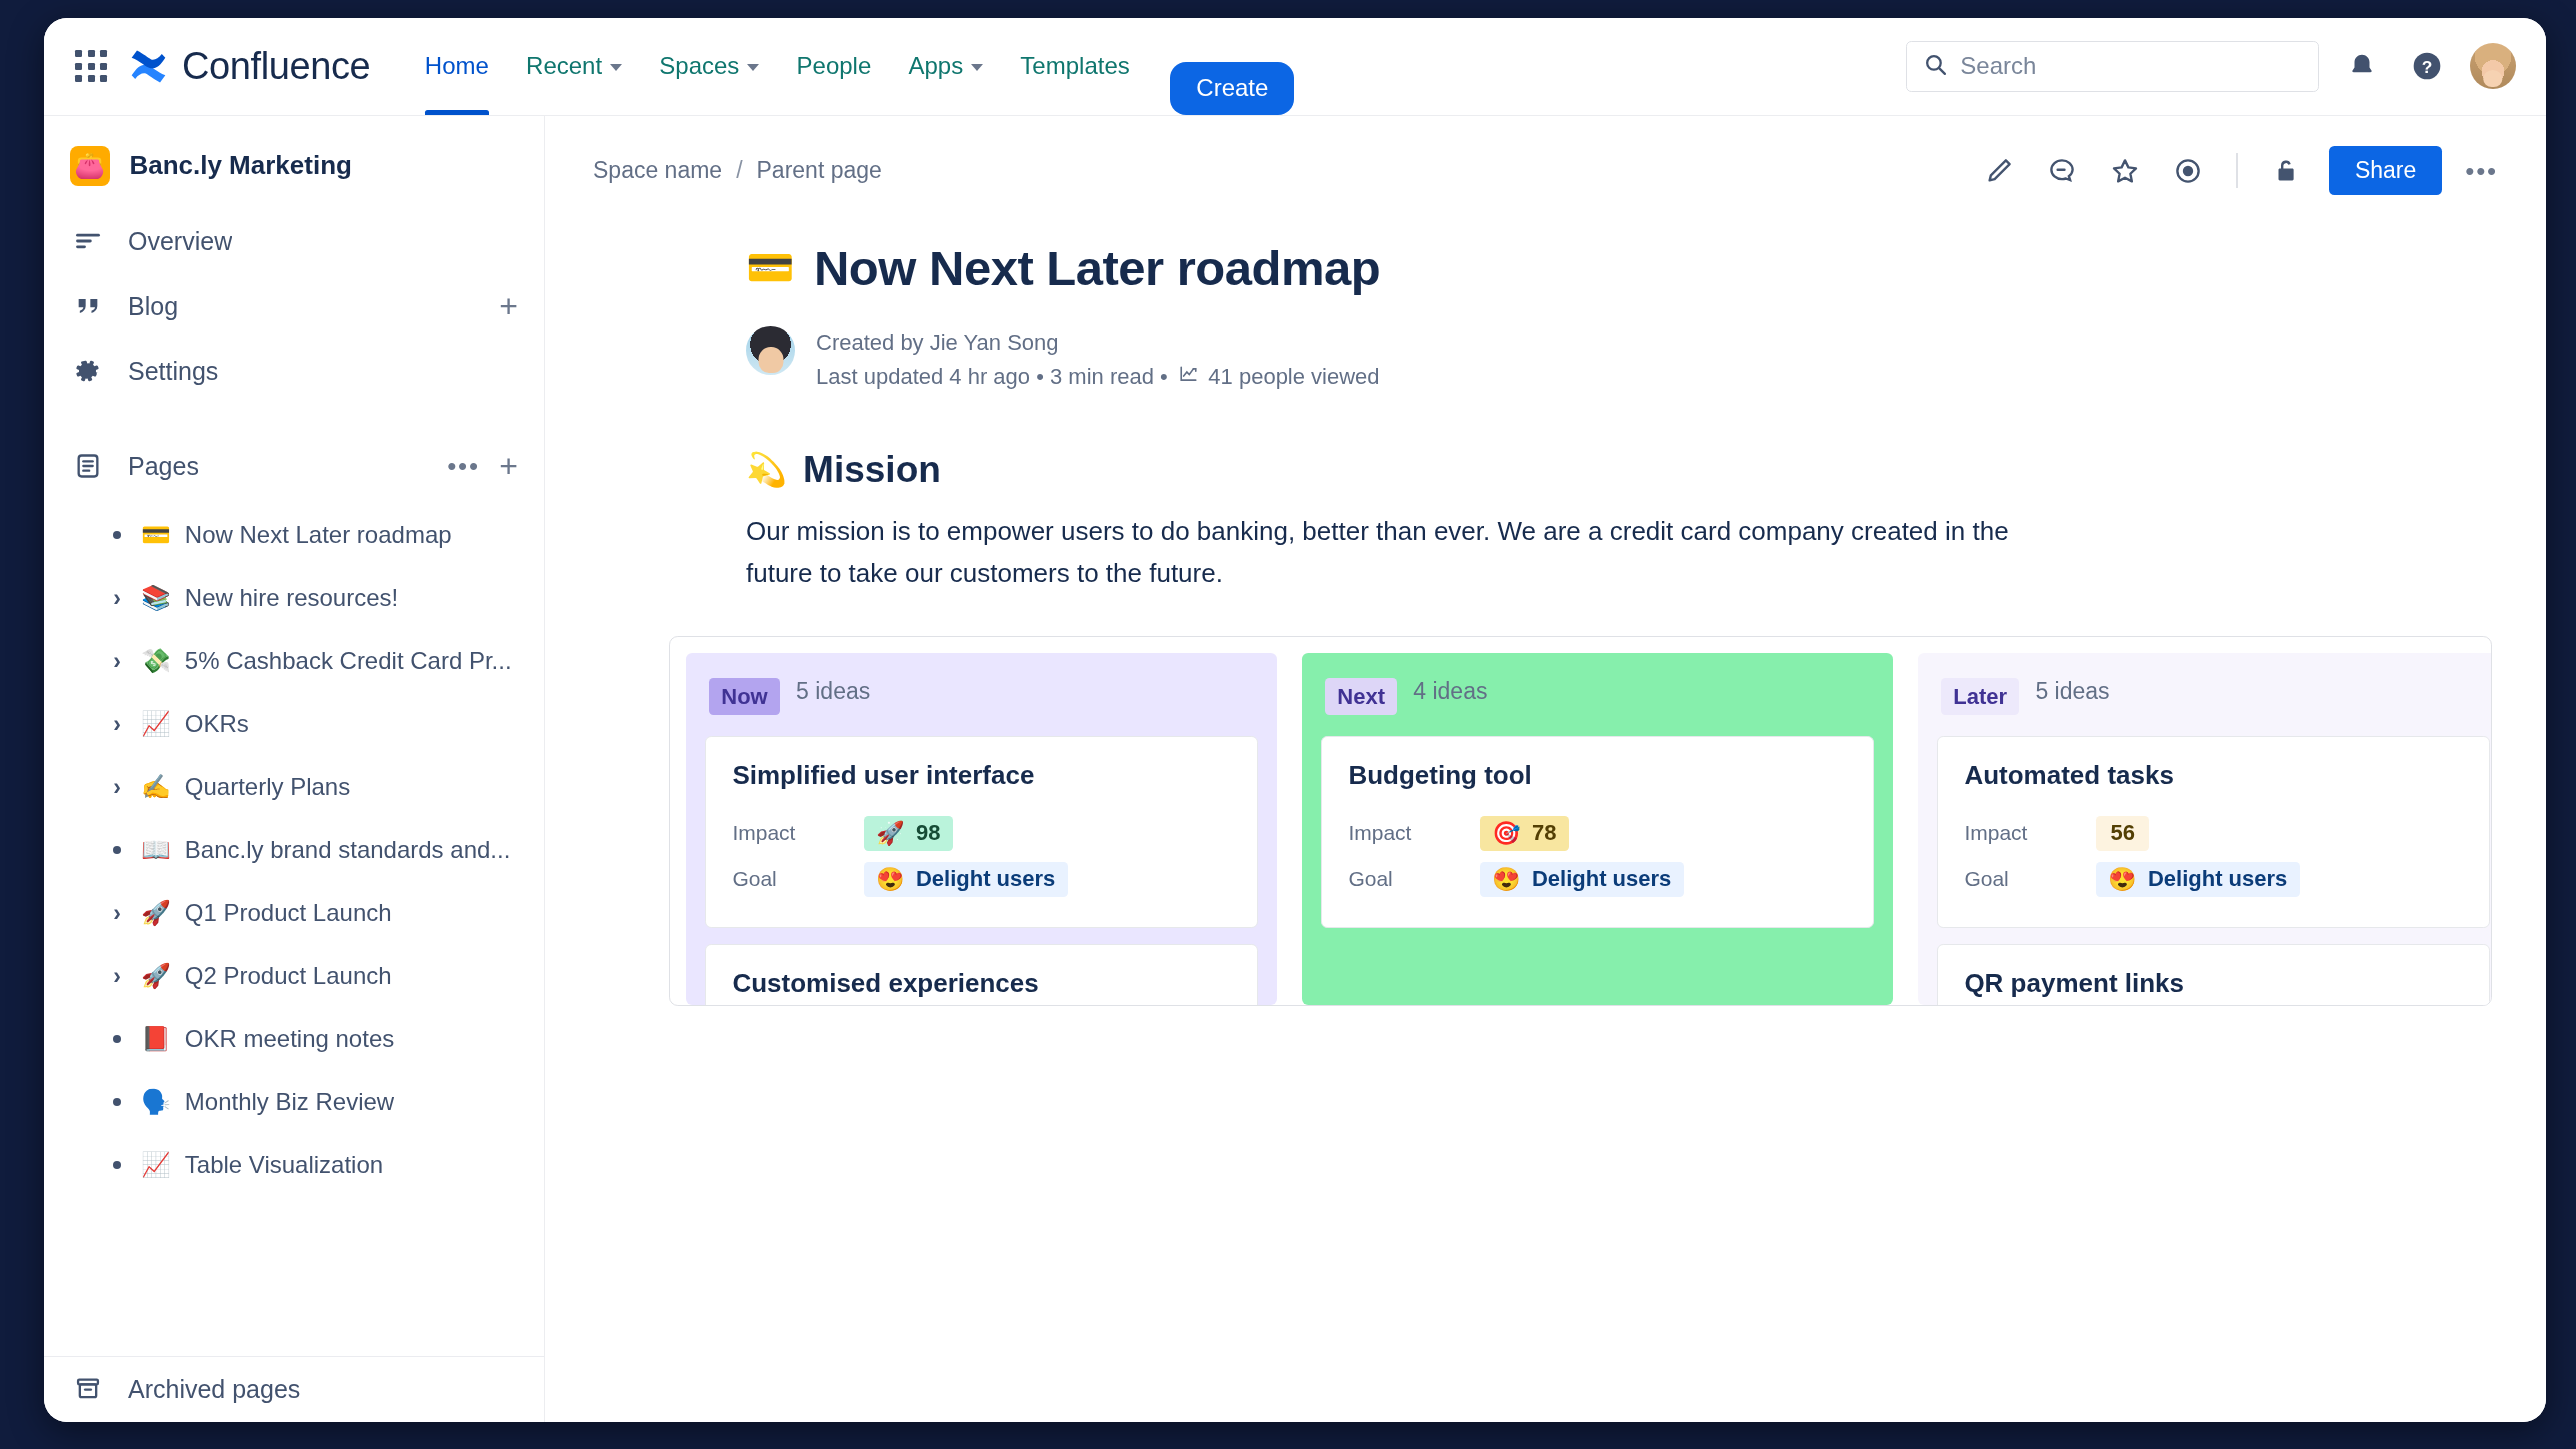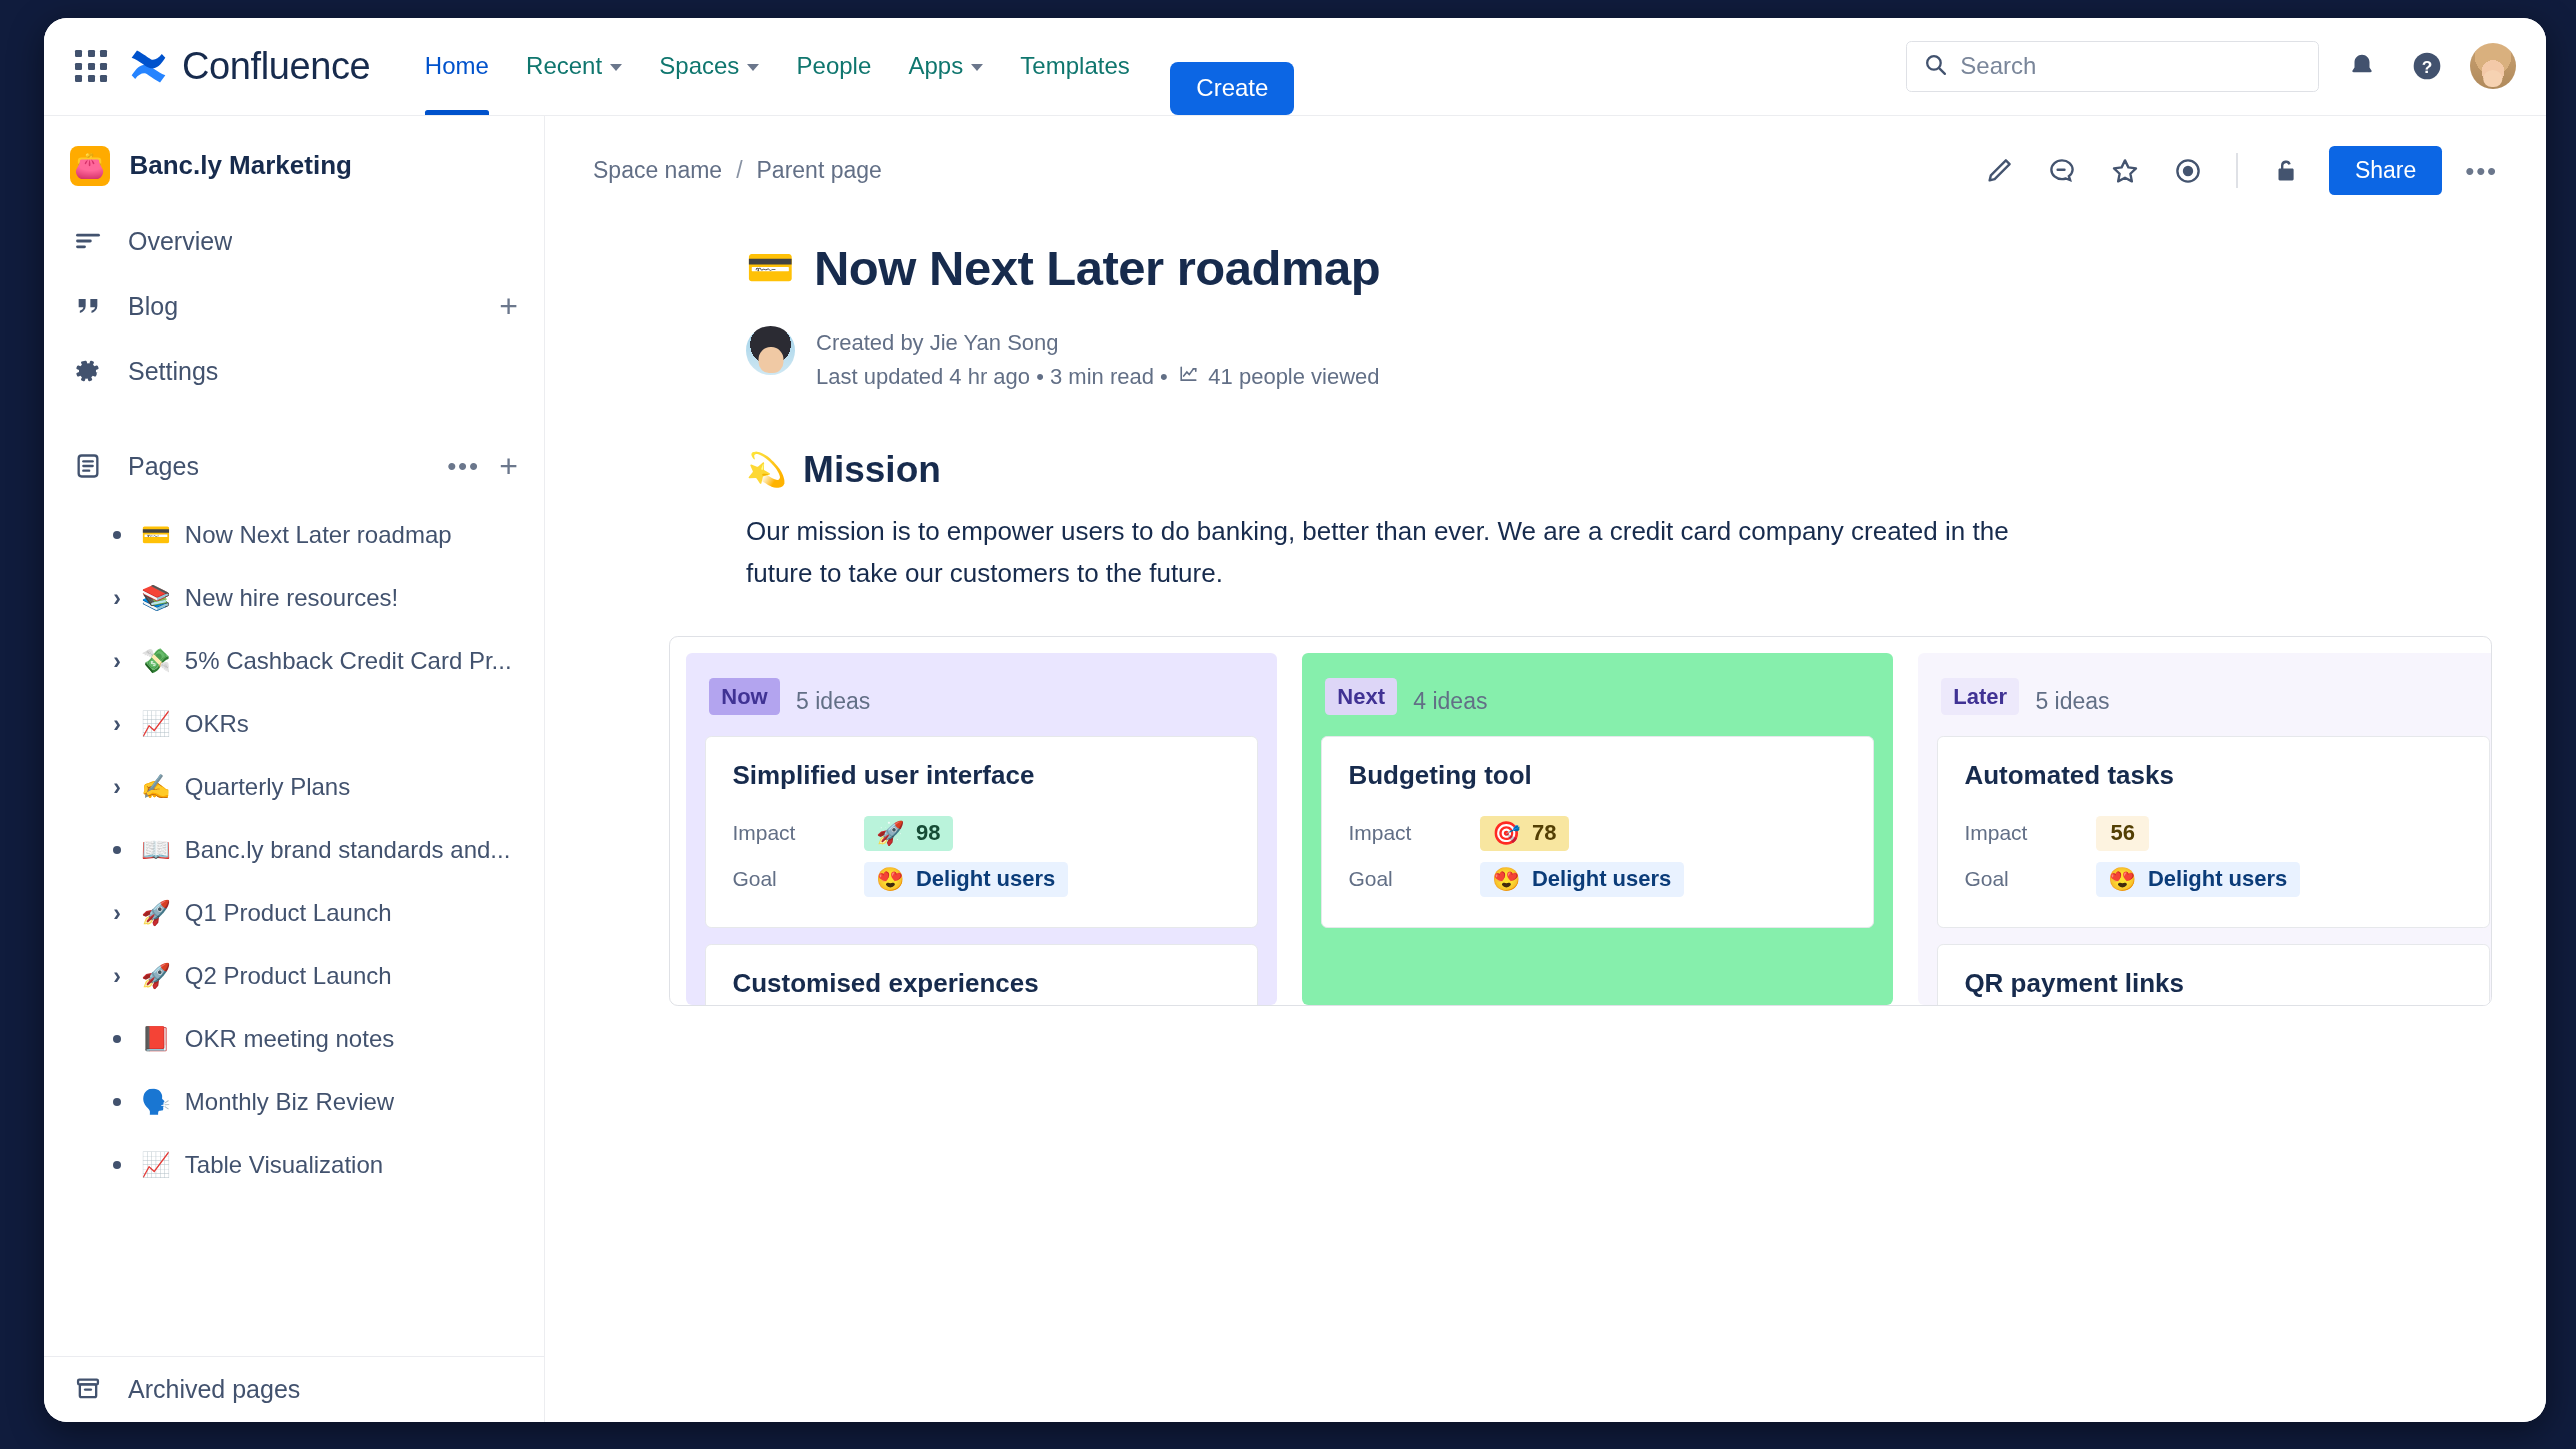--- a/index.html
+++ b/index.html
@@ -41,21 +41,21 @@
     white-space: nowrap;
   }
   .navlink.active { color:#0052CC; }
   .navlink.active::after {
     content:""; position:absolute; left:17.6px; right:17.6px; bottom:0;
     height:4.4px; background:#0052CC; border-radius:2.6px 2.6px 0 0;
   }
   .caret { width:0;height:0;border-left:6.2px solid transparent;border-right:6.2px solid transparent;border-top:7px solid #6B778C; margin-top:3.5px;}
   .create-btn {
     margin-left:21px; background:#0C66E4; color:#fff;
-    font-size:24px; padding:12.3px 26px; border-radius:8px; cursor:pointer;
+    font-size:24px; padding:12.3px 26px; border-radius:16px; cursor:pointer;
     border:none; font-family:inherit;
   }
   .nav-right { margin-left:auto; display:flex; align-items:center; gap:21px; }
   .searchbox {
     width:413px; height:51px; border:1.8px solid #DFE1E6; border-radius:5.3px;
     display:flex; align-items:center; gap:12.3px; padding: 0 16px; cursor:text;
   }
   .searchbox input {
     border:none; outline:none; font-size:24px; color:#42526E;
     font-family:inherit; background:transparent; width:100%;
@@ -153,21 +153,21 @@
     background:#fff;
     padding: 16px 0 0 16px;
     display:flex; gap: 25px;
     overflow:hidden;
     height: 370px;
   }
   .col { width: 591px; flex:none; border-radius:6.2px; padding: 0 0 0 0; }
   .col-now { background:#EAE6FF; }
   .col-next { background:#86efac; }
   .col-later { background:#F7F5FD; }
-  .col-head { display:flex; align-items:flex-end; gap:16px; padding: 25px 23px 21px 23px;}
+  .col-head { display:flex; align-items:flex-start; gap:16px; padding: 25px 23px 21px 23px;}
   .pill { font-size:22px; font-weight:600; color:#403294; padding:5.3px 12.3px; border-radius:4.4px;}
   .pill-now { background:#B3A4EF; }
   .pill-next { background:#DDD6F7; }
   .pill-later { background:#EDE9FB; }
   .ideas { font-size:23px; color:#626F86; }
   .cards { padding: 0 19.4px 19.4px 19.4px; display:flex; flex-direction:column; gap:16px;}
   .card {
     background:#fff; border:1.8px solid #E6E8EB; border-radius:6.2px;
     padding: 23px 26px 25px 26px; cursor:pointer;
   }

